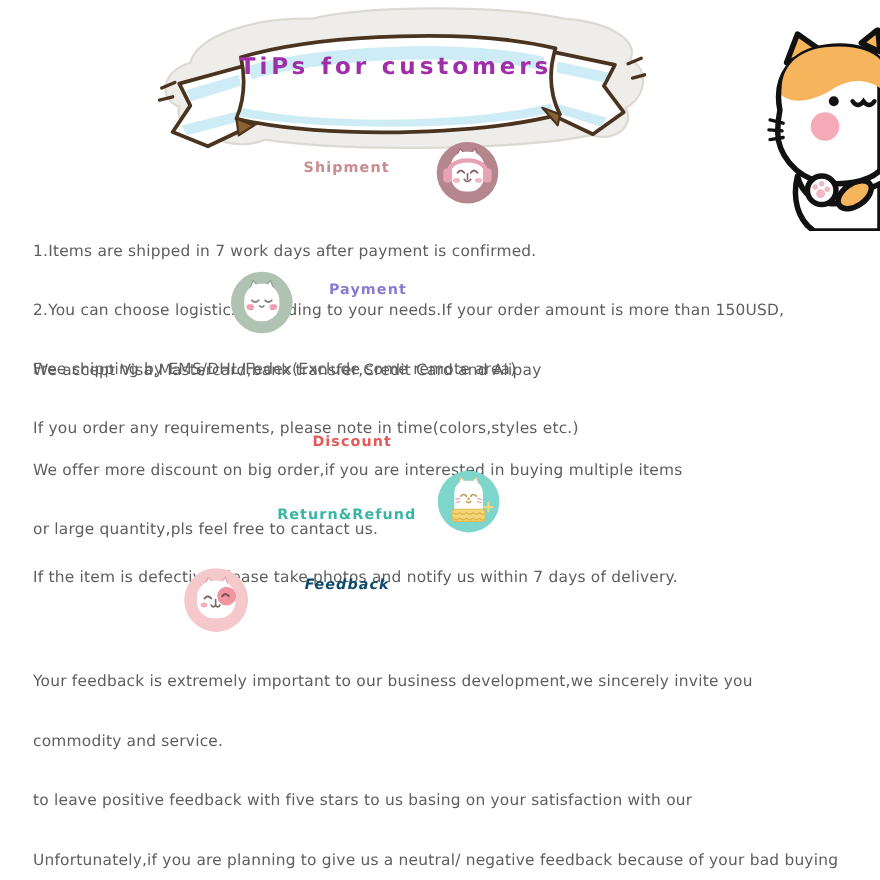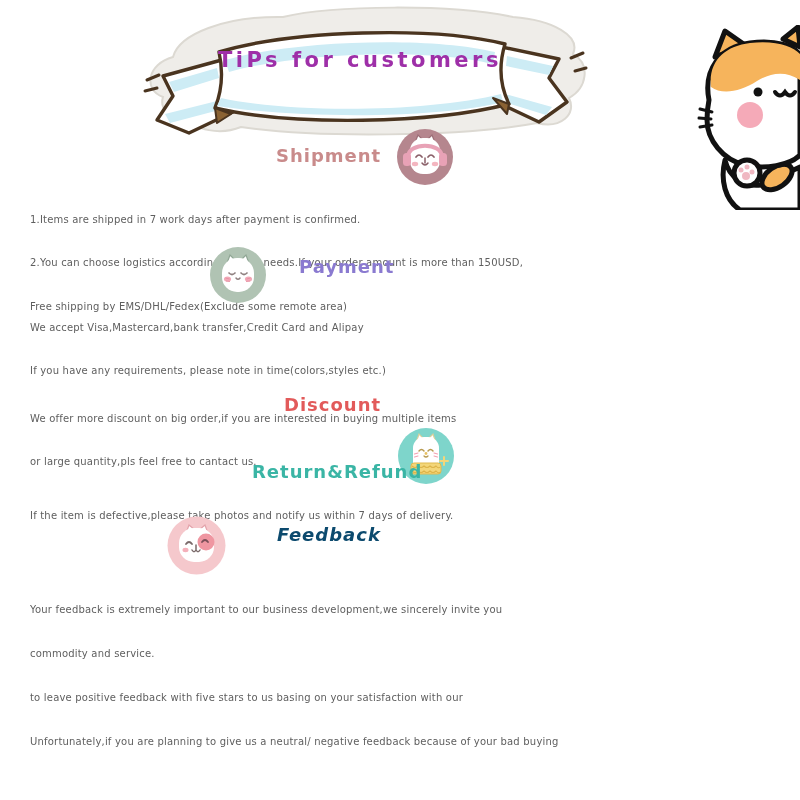--- a/index.html
+++ b/index.html
@@ -3,29 +3,29 @@
 <meta charset="utf-8">
 <style>
   html,body{margin:0;padding:0;}
   body{
     width:800px;height:800px;position:relative;overflow:hidden;
     background:#ffffff;
     font-family:"DejaVu Sans","Liberation Sans",sans-serif;
   }
   .abs{position:absolute;}
   .heading{
-    position:absolute;font-weight:bold;font-size:18px;letter-spacing:1px;
+    position:absolute;font-weight:bold;font-size:13px;letter-spacing:1px;
   }
   .h-shipment{color:#c98b8b;}
   .h-payment{color:#8a7ad0;}
   .h-discount{color:#e25a5a;margin-top:33px;}
   .h-return{color:#3ab5a5;}
   .h-feedback{color:#0c4a6e;font-style:italic;}
   .body-text{
-    position:absolute;left:30px;color:#5e5e5e;font-size:10px;
+    position:absolute;left:30px;color:#5e5e5e;font-size:14px;
     letter-spacing:0.2px;white-space:pre;
   }
   .body-text div{line-height:21.4px;}
   .feedback-text div{line-height:22px;}
   .icon-circle{position:absolute;}
   svg{display:block;}
 </style>
 </head>
 <body>
 
@@ -133,21 +133,21 @@
     <ellipse cx="40.5" cy="34" rx="3.6" ry="2.6" fill="#f2aab8"></ellipse>
     <path d="M 17.5,33 L 21.5,34 M 18,36 L 22,36.5" stroke="#e78fa2" stroke-width="0.9"></path>
     <path d="M 38.5,34 L 42.5,33 M 38,36.5 L 42,36" stroke="#e78fa2" stroke-width="0.9"></path>
   </svg>
 </div>
 
 <div class="heading h-payment" style="left:287px;top:256px;margin-left:12px;">Payment</div>
 
 <div class="body-text" style="top:295px;">
   <div>We accept Visa,Mastercard,bank transfer,Credit Card and Alipay</div>
-  <div>If you have any requirements, please note in time(colors,styles etc.)</div>
+  <div>If you order any requirements, please note in time(colors,styles etc.)</div>
 </div>
 
 <div class="heading h-discount" style="left:284px;top:361px;">Discount</div>
 
 <div class="body-text" style="top:386px;">
   <div>We offer more discount on big order,if you are interested in buying multiple items</div>
   <div>or large quantity,pls feel free to cantact us.</div>
 </div>
 
 <div class="icon-circle" style="left:396px;top:426px;">

